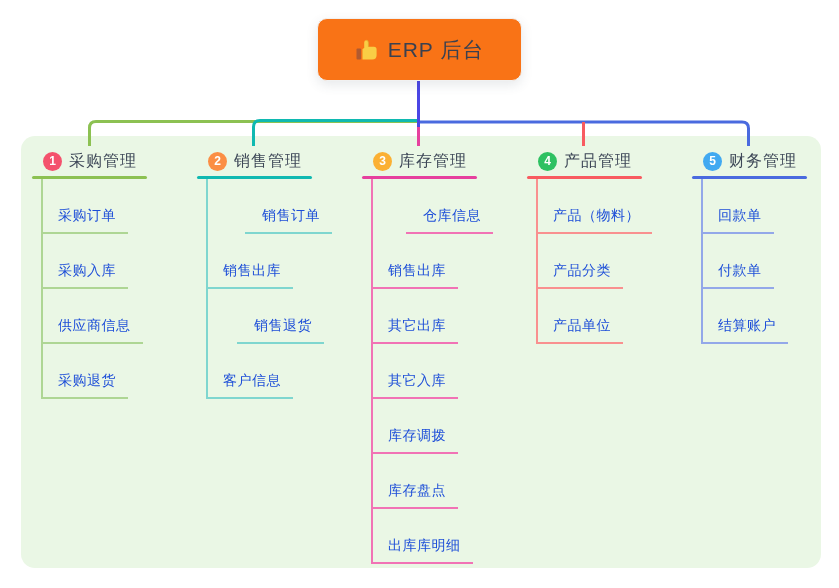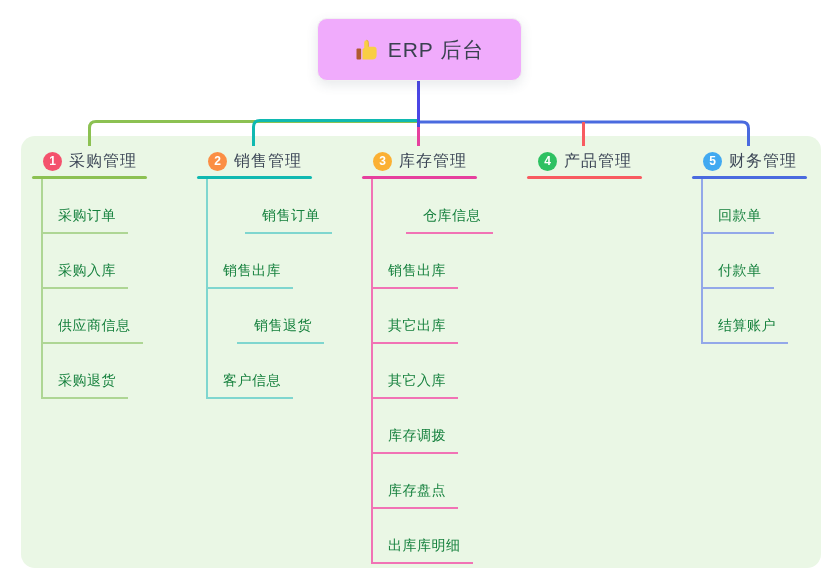--- a/index.html
+++ b/index.html
@@ -11,21 +11,21 @@
   
   .panel{
     position:absolute;left:21px;top:136px;width:800px;height:432px;
     background:#eaf7e5;border-radius:14px;
   }
   
   svg.wires{position:absolute;left:0;top:0;width:839px;height:588px;pointer-events:none;}
   
   .root-card{
     position:absolute;left:317px;top:18px;width:205px;height:63px;
-    background:#f0abfc;border:1px solid #f1f1f1;border-radius:10px;
+    background:#f97316;border:1px solid #f1f1f1;border-radius:10px;
     box-shadow:0 4px 12px rgba(60,70,90,.12);
     display:flex;align-items:center;justify-content:center;gap:9px;
     box-sizing:border-box;
   }
   .root-card .title{font-size:21px;color:#3a4150;font-weight:500;letter-spacing:1px;}
   
   .branch{position:absolute;top:146px;width:165px;}
   .branch .hdr{display:flex;align-items:center;height:30px;padding-left:11px;}
   .badge{
     width:19px;height:19px;border-radius:50%;flex:0 0 19px;
@@ -33,21 +33,21 @@
   }
   .hdr .title{margin-left:7px;font-size:16px;font-weight:500;color:#3d4757;letter-spacing:1px;}
   .underline{width:115px;height:3px;border-radius:2px;}
   .kids{position:relative;margin-top:0;}
   .kids .vline{position:absolute;left:9px;top:0;bottom:0;width:2px;}
   .kid{
     box-sizing:border-box;height:55px;width:fit-content;
     display:flex;align-items:flex-end;
     margin-left:9px;padding:0 12px 7px 17px;
     border-bottom:2px solid;
-    font-size:14px;color:#15803d;letter-spacing:.5px;white-space:nowrap;
+    font-size:14px;color:#1d4ed8;letter-spacing:.5px;white-space:nowrap;
   }
   .kid:first-child{height:50px;}
 </style>
 </head>
 <body>
 
 <div class="panel"></div>
 
 <svg class="wires" viewBox="0 0 839 588" fill="none" xmlns="http://www.w3.org/2000/svg">
     <path d="M419 121.5 H96 Q89.5 121.5 89.5 128 V146" stroke="#8cc152" stroke-width="3" fill="none"></path>
@@ -116,20 +116,26 @@
       <div class="kid" style="border-bottom-color: rgb(241, 115, 181);">出库库明细</div>
     </div>
   </div>
 
   <div class="branch" style="left: 527px;">
     <div class="hdr">
       <span class="badge" style="background: rgb(46, 193, 98);">4</span>
       <span class="title">产品管理</span>
     </div>
     <div class="underline" style="background: rgb(248, 91, 96);"></div>
+    <div class="kids">
+      <div class="vline" style="background: rgb(249, 144, 143);"></div>
+    <div class="kid" style="border-bottom-color: rgb(249, 144, 143);">产品（物料）</div>
+      <div class="kid" style="border-bottom-color: rgb(249, 144, 143);">产品分类</div>
+      <div class="kid" style="border-bottom-color: rgb(249, 144, 143);">产品单位</div>
+    </div>
   </div>
 
   <div class="branch" style="left: 692px;">
     <div class="hdr">
       <span class="badge" style="background: rgb(65, 169, 241);">5</span>
       <span class="title">财务管理</span>
     </div>
     <div class="underline" style="background: rgb(74, 106, 223);"></div>
     <div class="kids">
       <div class="vline" style="background: rgb(147, 168, 233);"></div>

